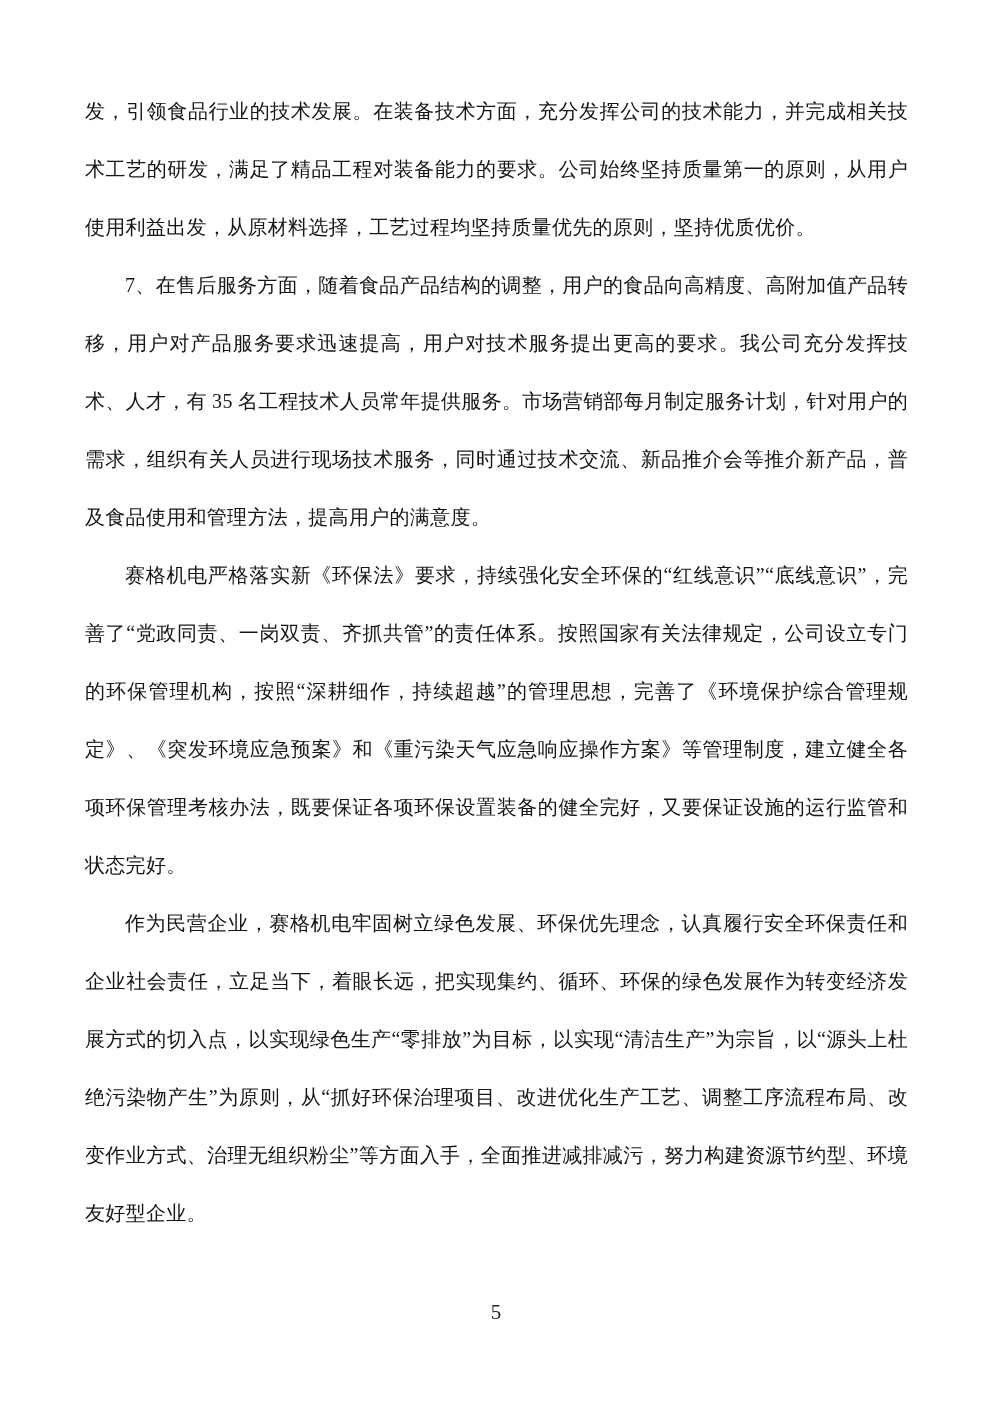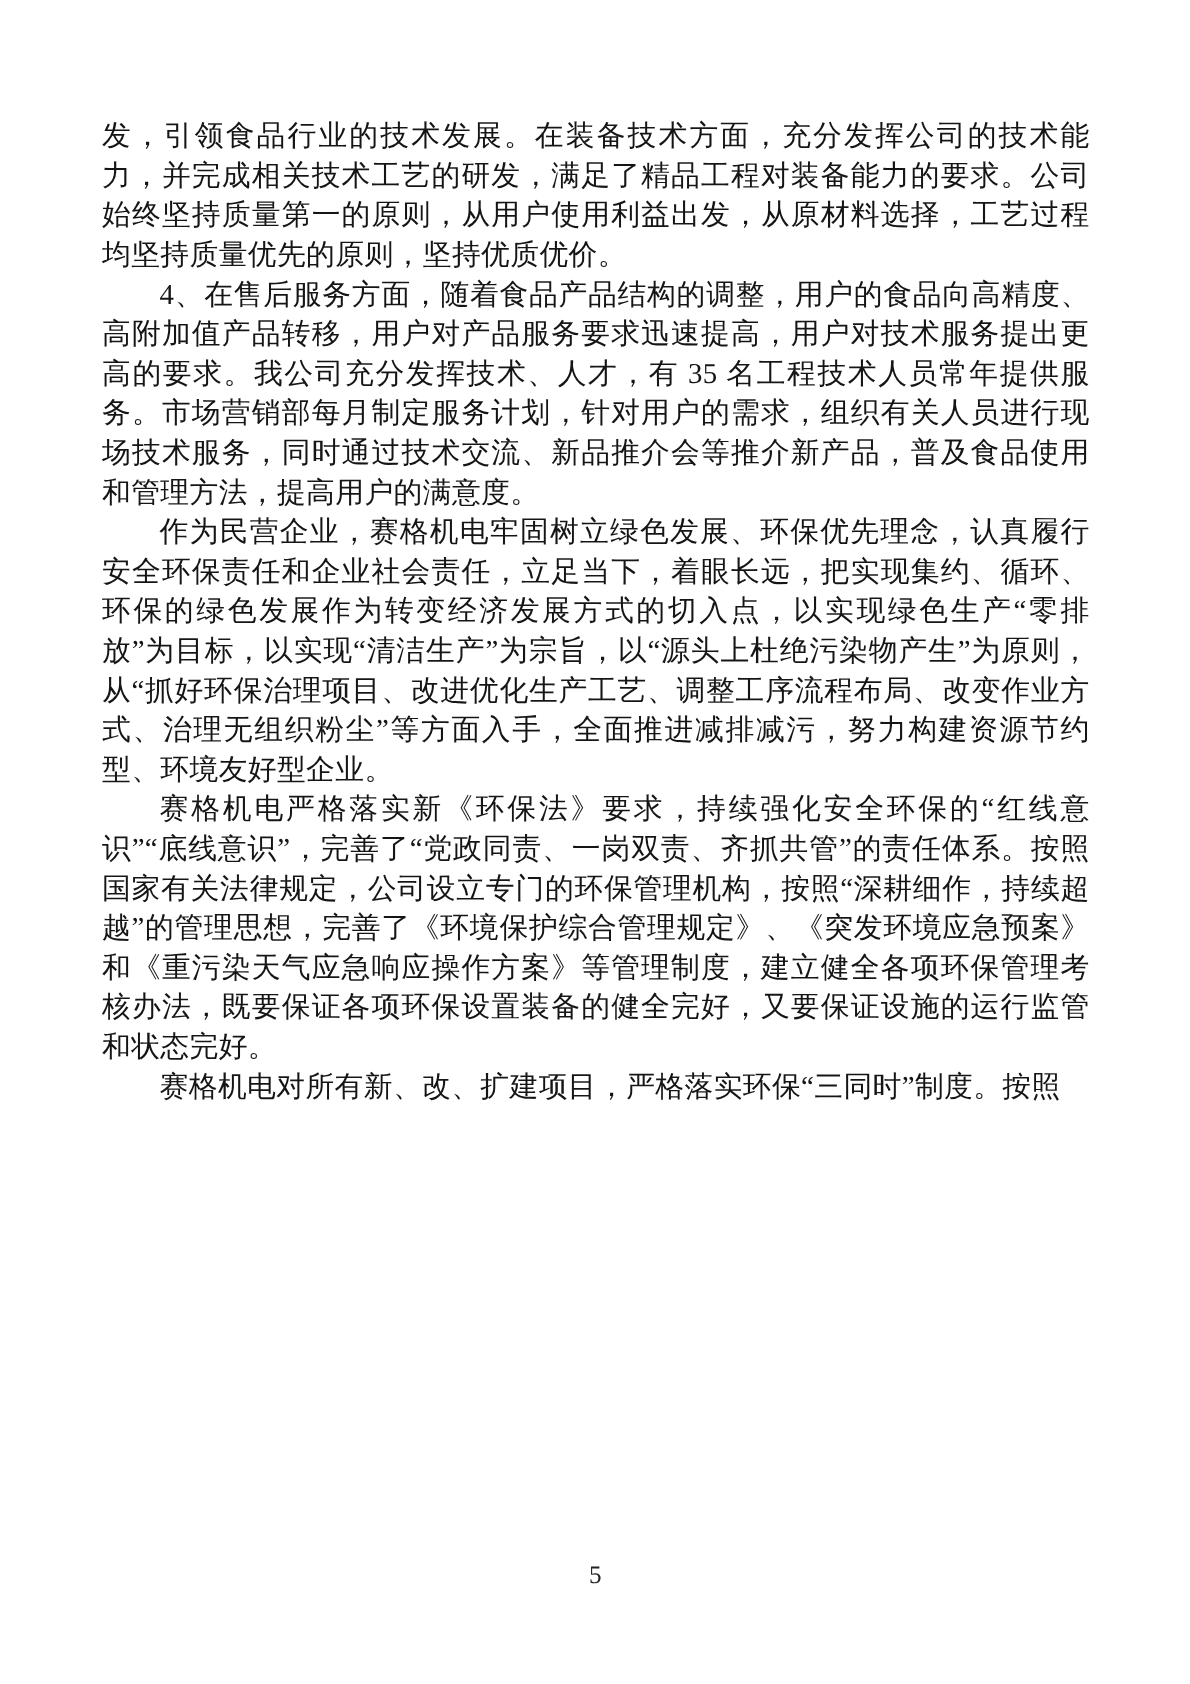--- a/index.html
+++ b/index.html
@@ -17,24 +17,24 @@
   }
   .sheet {
     position: absolute;
     left: 0; top: 0;
     width: 992px; height: 1403px;
     background: #ffffff;
   }
   .body-text {
     position: absolute;
     left: 85px;
-    top: 98px;
+    top: 82px;
     width: 823px;
-    font-size: 24px;
-    line-height: 33px;
+    font-size: 20px;
+    line-height: 58px;
     text-align: justify;
     text-justify: inter-ideograph;
     letter-spacing: 0.3px;
   }
   .para {
     margin: 0;
     padding: 0;
   }
   .para.indent {
     text-indent: 2em;
@@ -50,23 +50,22 @@
     color: #222222;
   }
 </style>
 </head>
 <body>
 
 <div class="sheet">
 
   <div class="body-text">
     <p class="para">发，引领食品行业的技术发展。在装备技术方面，充分发挥公司的技术能力，并完成相关技术工艺的研发，满足了精品工程对装备能力的要求。公司始终坚持质量第一的原则，从用户使用利益出发，从原材料选择，工艺过程均坚持质量优先的原则，坚持优质优价。</p>
-    <p class="para indent">4、在售后服务方面，随着食品产品结构的调整，用户的食品向高精度、高附加值产品转移，用户对产品服务要求迅速提高，用户对技术服务提出更高的要求。我公司充分发挥技术、人才，有 35 名工程技术人员常年提供服务。市场营销部每月制定服务计划，针对用户的需求，组织有关人员进行现场技术服务，同时通过技术交流、新品推介会等推介新产品，普及食品使用和管理方法，提高用户的满意度。</p>
+    <p class="para indent">7、在售后服务方面，随着食品产品结构的调整，用户的食品向高精度、高附加值产品转移，用户对产品服务要求迅速提高，用户对技术服务提出更高的要求。我公司充分发挥技术、人才，有 35 名工程技术人员常年提供服务。市场营销部每月制定服务计划，针对用户的需求，组织有关人员进行现场技术服务，同时通过技术交流、新品推介会等推介新产品，普及食品使用和管理方法，提高用户的满意度。</p>
+    <p class="para indent">赛格机电严格落实新《环保法》要求，持续强化安全环保的“红线意识”“底线意识”，完善了“党政同责、一岗双责、齐抓共管”的责任体系。按照国家有关法律规定，公司设立专门的环保管理机构，按照“深耕细作，持续超越”的管理思想，完善了《环境保护综合管理规定》、《突发环境应急预案》和《重污染天气应急响应操作方案》等管理制度，建立健全各项环保管理考核办法，既要保证各项环保设置装备的健全完好，又要保证设施的运行监管和状态完好。</p>
     <p class="para indent">作为民营企业，赛格机电牢固树立绿色发展、环保优先理念，认真履行安全环保责任和企业社会责任，立足当下，着眼长远，把实现集约、循环、环保的绿色发展作为转变经济发展方式的切入点，以实现绿色生产“零排放”为目标，以实现“清洁生产”为宗旨，以“源头上杜绝污染物产生”为原则，从“抓好环保治理项目、改进优化生产工艺、调整工序流程布局、改变作业方式、治理无组织粉尘”等方面入手，全面推进减排减污，努力构建资源节约型、环境友好型企业。</p>
-    <p class="para indent">赛格机电严格落实新《环保法》要求，持续强化安全环保的“红线意识”“底线意识”，完善了“党政同责、一岗双责、齐抓共管”的责任体系。按照国家有关法律规定，公司设立专门的环保管理机构，按照“深耕细作，持续超越”的管理思想，完善了《环境保护综合管理规定》、《突发环境应急预案》和《重污染天气应急响应操作方案》等管理制度，建立健全各项环保管理考核办法，既要保证各项环保设置装备的健全完好，又要保证设施的运行监管和状态完好。</p>
-    <p class="para indent">赛格机电对所有新、改、扩建项目，严格落实环保“三同时”制度。按照</p>
   </div>
 
   <div class="footer">
     <span>5</span>
   </div>
 
 </div>
 
 </body></html>

